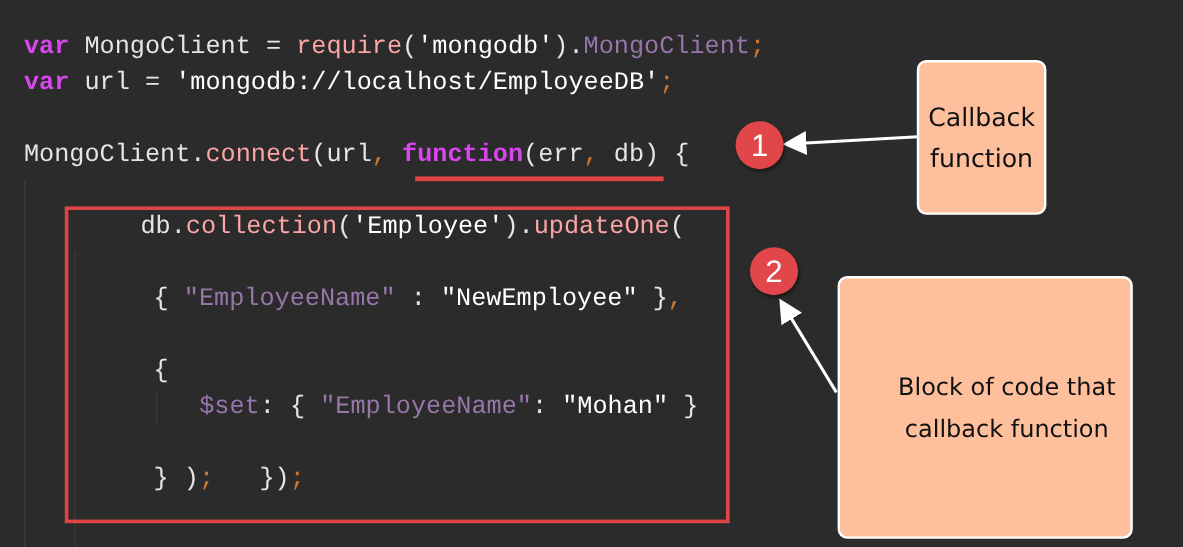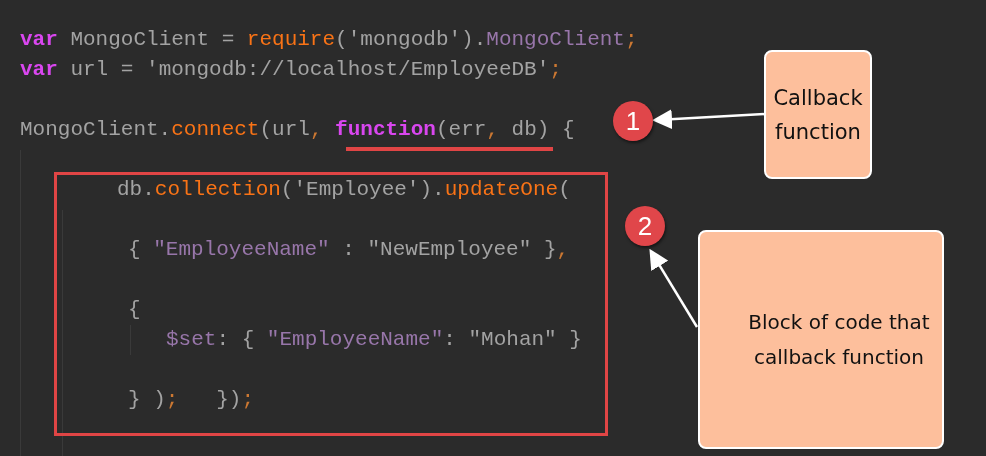--- a/index.html
+++ b/index.html
@@ -1,25 +1,25 @@
 <!DOCTYPE html>
 <html><head>
 <meta charset="utf-8">
 <style>
   html, body { margin:0; padding:0; }
   body { width:986px; height:456px; background:#2b2b2b; position:relative; overflow:hidden; }
   .code { position:absolute; left:0; top:0; width:986px; height:456px;
     font-family:"Liberation Mono","DejaVu Sans Mono",monospace; font-size:21px; color:#a9b7c6; }
   .line { position:absolute; white-space:pre; line-height:26px; height:26px; }
   .kw { color:#d946ef; font-weight:bold; }
-  .fn { color:#f97316; }
-  .str { color:#a3a3a3; }
+  .fn { color:#fca5a5; }
+  .str { color:#ffffff; }
   .prop { color:#9876aa; }
   .punc { color:#cc7832; }
-  .plain { color:#a3a3a3; }
+  .plain { color:#e5e5e5; }
   .guide { position:absolute; width:1px; background:#3a3a3a; }
   .redbox { position:absolute; left:54px; top:172px; width:548px; height:258px; border:3px solid #e04545; }
   .underline { position:absolute; left:346px; top:147px; width:207px; height:4px; background:#e04545; }
   .badge { position:absolute; width:40px; height:40px; border-radius:50%; background:#e0464a;
     color:#fff; font-family:"Liberation Sans","DejaVu Sans",sans-serif; font-size:26px;
     display:flex; align-items:center; justify-content:center; box-shadow:1px 2px 3px rgba(0,0,0,0.5); }
   .note { position:absolute; background:#fdbf9c; border:2px solid #ffffff; border-radius:8px;
     color:#111; font-family:"DejaVu Sans","Liberation Sans",sans-serif; text-align:center;
     display:flex; align-items:center; justify-content:center; box-sizing:border-box; }
   .note span { display:block; }

